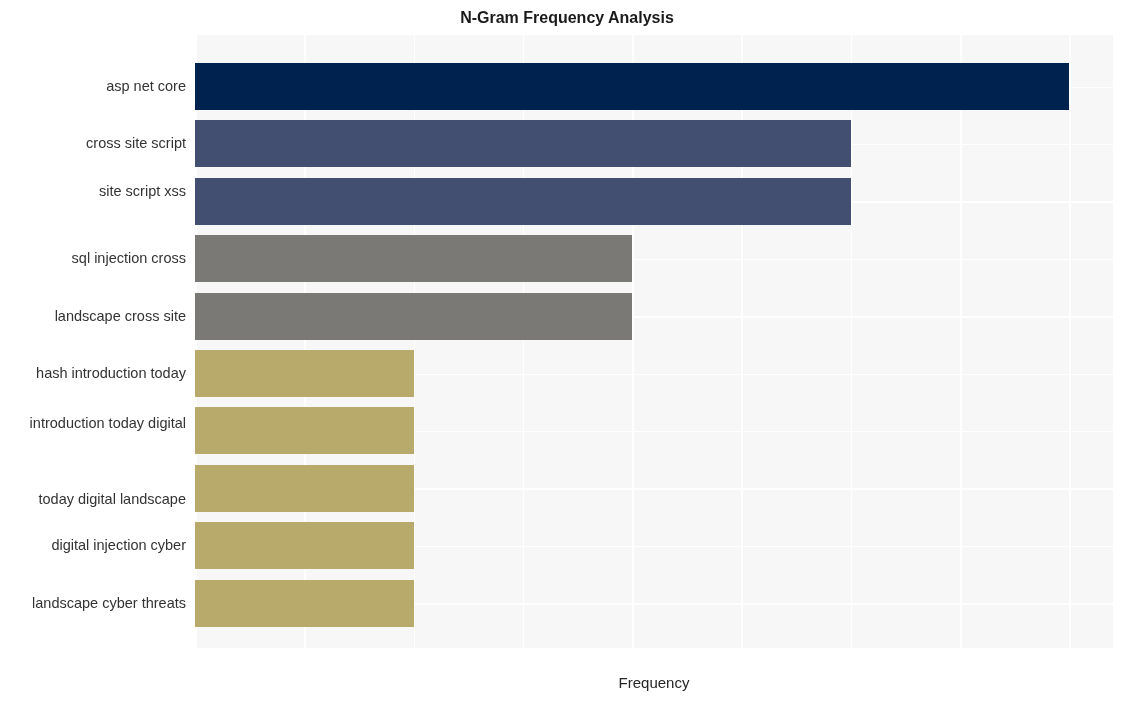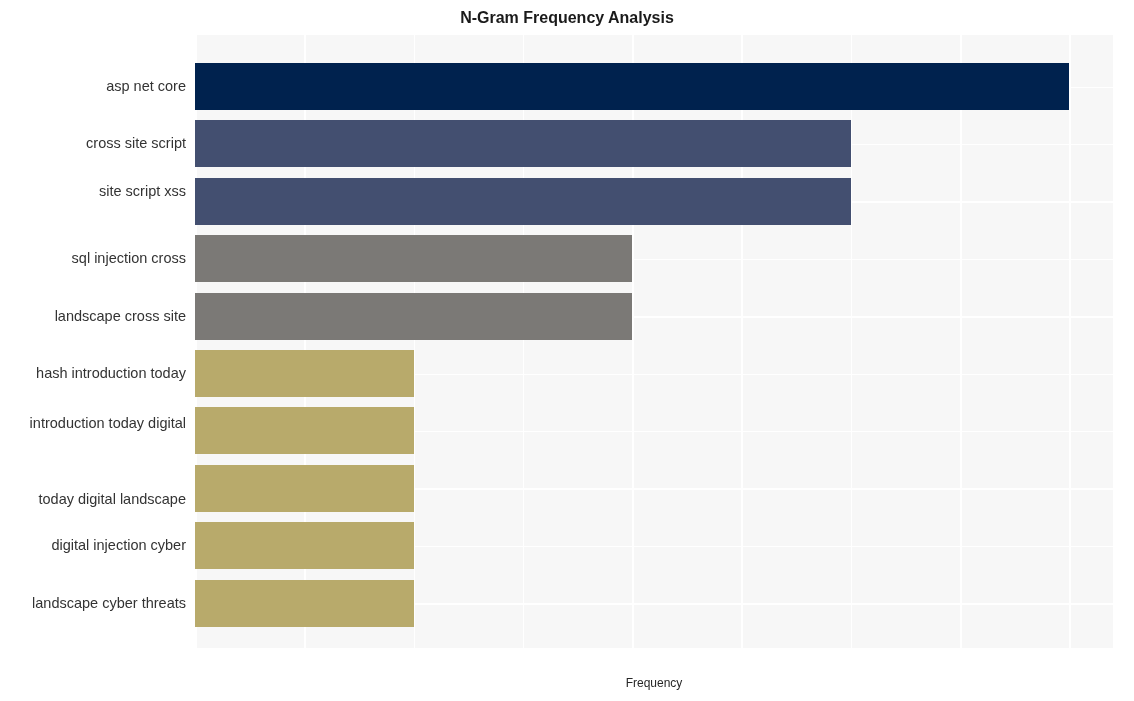--- a/index.html
+++ b/index.html
@@ -115,21 +115,21 @@
     color: #333333;
     line-height: 18px;
     white-space: nowrap;
   }
   #x-axis-title {
     position: absolute;
     left: 195px;
     top: 674px;
     width: 918px;
     text-align: center;
-    font-size: 12px;
+    font-size: 15px;
     color: #262626;
     line-height: 18px;
     white-space: nowrap;
   }
 </style>
 </head>
 <body>
 
 <div id="chart-figure">
 

